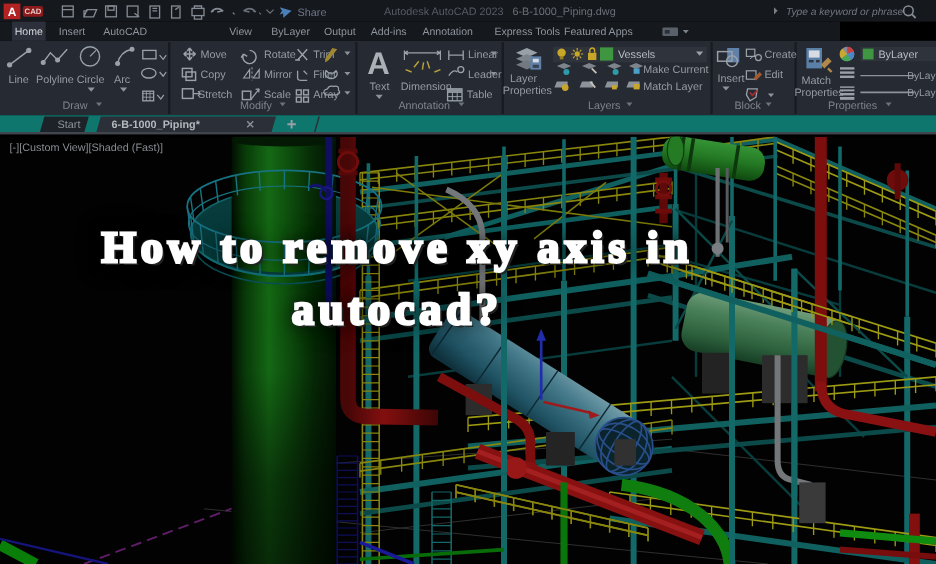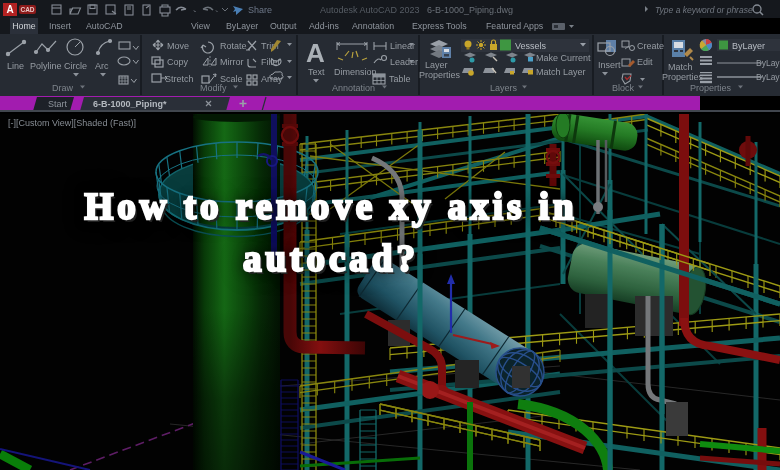--- a/index.html
+++ b/index.html
@@ -2,21 +2,21 @@
 <html><head>
 <meta charset="utf-8">
 <style>
   html,body{margin:0;padding:0;}
   body{width:780px;height:470px;overflow:hidden;position:relative;background:#000;
        font-family:"Liberation Sans",sans-serif;}
   .titlebar{position:absolute;left:0;top:0;width:780px;height:18px;background:#15181d;}
   .tabrow{position:absolute;left:0;top:18px;width:700px;height:16px;background:#15181d;}
   .tabrow span{position:absolute;top:0;height:16px;line-height:17px;font-size:8.8px;color:#8f959d;}
   .ribbon{position:absolute;left:0;top:34px;width:780px;height:62px;background:#262b33;}
-  .filetabs{position:absolute;left:0;top:96px;width:700px;height:15px;background:#a21caf;text-align:center;}
+  .filetabs{position:absolute;left:0;top:96px;width:780px;height:15px;background:#0f766e;text-align:center;}
   .vpborder{position:absolute;left:0;top:110px;width:780px;height:2px;background:#41464e;}
   .viewport{position:absolute;left:0;top:114px;width:780px;height:356px;background:#030303;}
   .vplabel{position:absolute;left:8px;top:118px;font-size:9px;color:#878d94;z-index:30;}
   .overlay{position:absolute;left:0;top:181px;width:662px;text-align:center;z-index:40;
     font-family:"Liberation Serif",serif;font-weight:700;color:#fff;
     font-size:37px;line-height:52px;letter-spacing:4px;
     -webkit-text-stroke:2.4px #fff;
     text-shadow:2.5px 2.5px 0 rgba(35,35,35,.9),-1.5px -1.5px 0 rgba(35,35,35,.7),0 0 12px rgba(0,0,0,.95),0 0 22px rgba(0,0,0,.6);}
 </style>
 </head>
@@ -62,21 +62,21 @@
   <span style="left:10px;width:28px;background:#2b303a;color:#d3d6db;text-align:center;">Home</span>
   <span style="left:49px;">Insert</span>
   <span style="left:86px;">AutoCAD</span>
   <span style="left:133px;margin-top:28px;">Parametric</span>
   <span style="left:191px;">View</span>
   <span style="left:226px;">ByLayer</span>
   <span style="left:270px;">Output</span>
   <span style="left:309px;">Add-ins</span>
   <span style="left:352px;">Annotation</span>
   <span style="left:412px;">Express Tools</span>
-  <span style="left:470px;margin-left:16px;">Featured Apps</span>
+  <span style="left:470px;">Featured Apps</span>
   <svg width="30" height="16" style="position:absolute;left:550px;top:0">
     <rect x="2" y="5" width="13" height="7" rx="1" fill="#5a6069"></rect>
     <rect x="4" y="7" width="4" height="3" fill="#2a2e35"></rect>
     <path d="M19 7 l2.5 3 2.5-3 z" fill="#7a8088"></path>
   </svg>
 </div>
 <div class="ribbon">
 <svg width="780" height="62" style="position:absolute;left:0;top:0" font-family="Liberation Sans, sans-serif">
 
   <g fill="#181c22">

